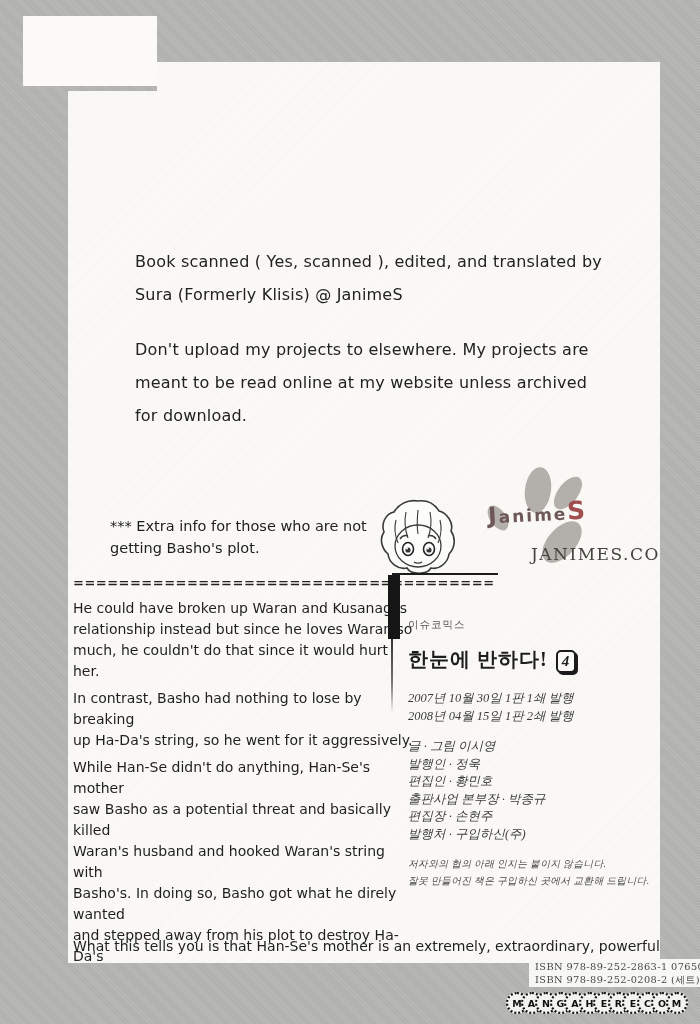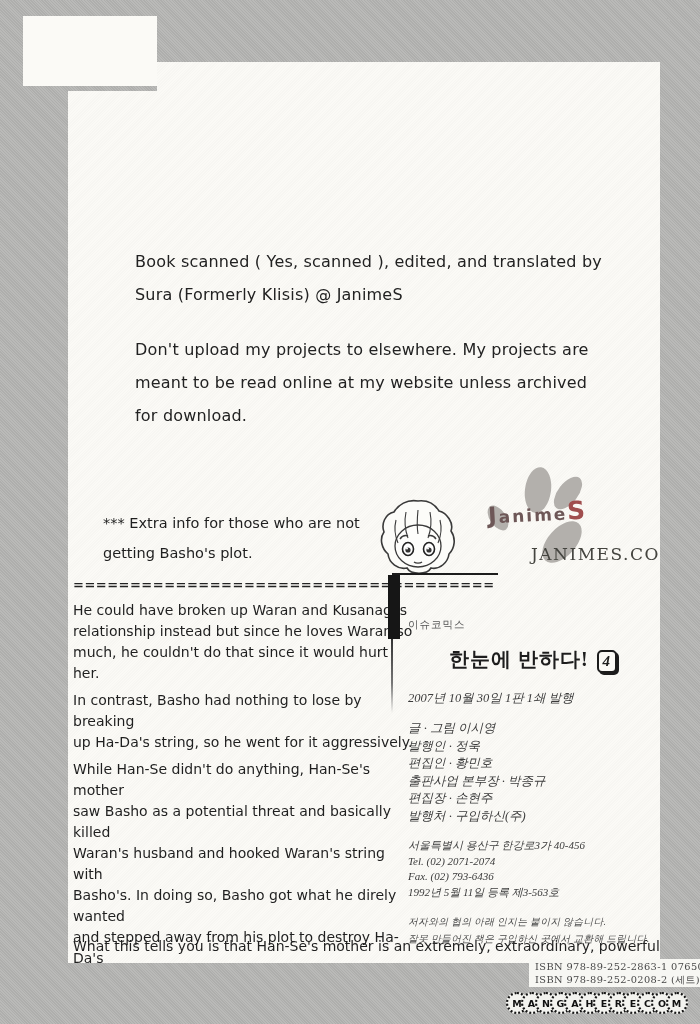--- a/index.html
+++ b/index.html
@@ -23,21 +23,21 @@
   .hand{font-family:"DejaVu Sans", sans-serif;}
   .note-top{
     position:absolute;left:67px;top:183px;width:480px;
     font-size:16px;line-height:33px;letter-spacing:.2px;color:#222;
   }
   .note-top .para{white-space:pre-line;margin:0 0 22px 0;}
   .left-col{
     position:absolute;left:5px;top:438px;width:340px;
     font-size:14px;line-height:21px;color:#1f1f1f;
   }
-  .extra-heading{white-space:pre-line;padding-left:22px;font-size:14.5px;line-height:30px;margin:8px;}
+  .extra-heading{white-space:pre-line;padding-left:22px;font-size:14.5px;line-height:22px;margin:15px;}
   .divider{margin:4px 0 0 0;font-size:13px;letter-spacing:.5px;line-height:18px;font-weight:bold;color:#222;}
   .paras{margin-top:6px;}
   .paras .p{white-space:pre-line;margin:0 0 6px 0;}
   .final-line{
     position:absolute;left:5px;top:874px;width:585px;
     font-size:14px;line-height:20px;color:#1f1f1f;white-space:nowrap;
   }
   
   .chibi{position:absolute;left:308px;top:436px;width:84px;height:82px;}
   .logo-wrap{position:absolute;left:400px;top:400px;width:215px;height:112px;}
@@ -56,21 +56,21 @@
   
   .colo-hline{position:absolute;left:324px;top:511px;width:106px;height:2px;background:#1c1c1c;}
   .colo-bar{position:absolute;left:320px;top:513px;width:12px;height:64px;background:#161616;}
   .colo-thin{position:absolute;left:323px;top:577px;width:2px;height:74px;
     background:linear-gradient(#333 0%, #777 60%, rgba(120,120,120,0) 100%);}
   .colophon{
     position:absolute;left:340px;top:524px;width:250px;
     font-family:Liberation Serif, serif;font-style:italic;color:#3b3b3b;margin-top:32px;
   }
   .colo-imprint{font-size:10.5px;letter-spacing:1px;color:#555;margin:0 0 14px 0;font-style:normal;}
-  .colo-title{font-size:20px;letter-spacing:1px;color:#1d1d1d;font-weight:600;margin:0 0 16px 0;font-style:normal;text-align:center;}
+  .colo-title{font-size:20px;letter-spacing:1px;color:#1d1d1d;font-weight:600;margin:0 0 16px 0;font-style:normal;}
   .vol-badge{
     display:inline-block;border:2px solid #1c1c1c;border-radius:5px;
     padding:0 4px;margin-left:8px;font-weight:bold;font-style:italic;
     font-size:15px;line-height:19px;box-shadow:2px 2px 0 #1c1c1c;background:#fbfaf6;
   }
   .colo-editions{font-size:12.5px;line-height:18px;margin:0 0 13px 0;}
   .colo-credits{font-size:12.5px;line-height:17.5px;margin:0 0 13px 0;}
   .colo-address{font-size:11px;line-height:15.5px;margin:0 0 14px 0;}
   .colo-notice{font-size:9.8px;line-height:16.5px;letter-spacing:.3px;color:#4a4a4a;}
   .colo-editions div,.colo-credits div,.colo-address div,.colo-notice div{white-space:nowrap;}
@@ -163,34 +163,29 @@
 
   <div class="colo-hline"></div>
   <div class="colo-bar"></div>
   <div class="colo-thin"></div>
 
   <div class="colophon">
     <p class="colo-imprint">이슈코믹스</p>
     <p class="colo-title"><span>한눈에 반하다!</span><span class="vol-badge">4</span></p>
     <div class="colo-editions">
         <div>2007년 10월 30일 1판 1쇄 발행</div>
+        <div>2008년 04월 15일 1판 2쇄 발행</div>
       </div>
     <div class="colo-credits">
         <div>글 · 그림 이시영</div>
         <div>발행인 · 정욱</div>
         <div>편집인 · 황민호</div>
         <div>출판사업 본부장 · 박종규</div>
         <div>편집장 · 손현주</div>
         <div>발행처 · 구입하신(주)</div>
-      </div>
-    <div class="colo-address">
-        <div>서울특별시 용산구 한강로3가 40-456</div>
-        <div>Tel. (02) 2071-2074</div>
-        <div>Fax. (02) 793-6436</div>
-        <div>1992년 5월 11일 등록 제3-563호</div>
       </div>
     <div class="colo-notice">
         <div>저자와의 협의 아래 인지는 붙이지 않습니다.</div>
         <div>잘못 만들어진 책은 구입하신 곳에서 교환해 드립니다.</div>
       </div>
   </div>
 </div>
 
 <div class="isbn-box">
     <div>ISBN 978-89-252-2863-1 07650</div>

